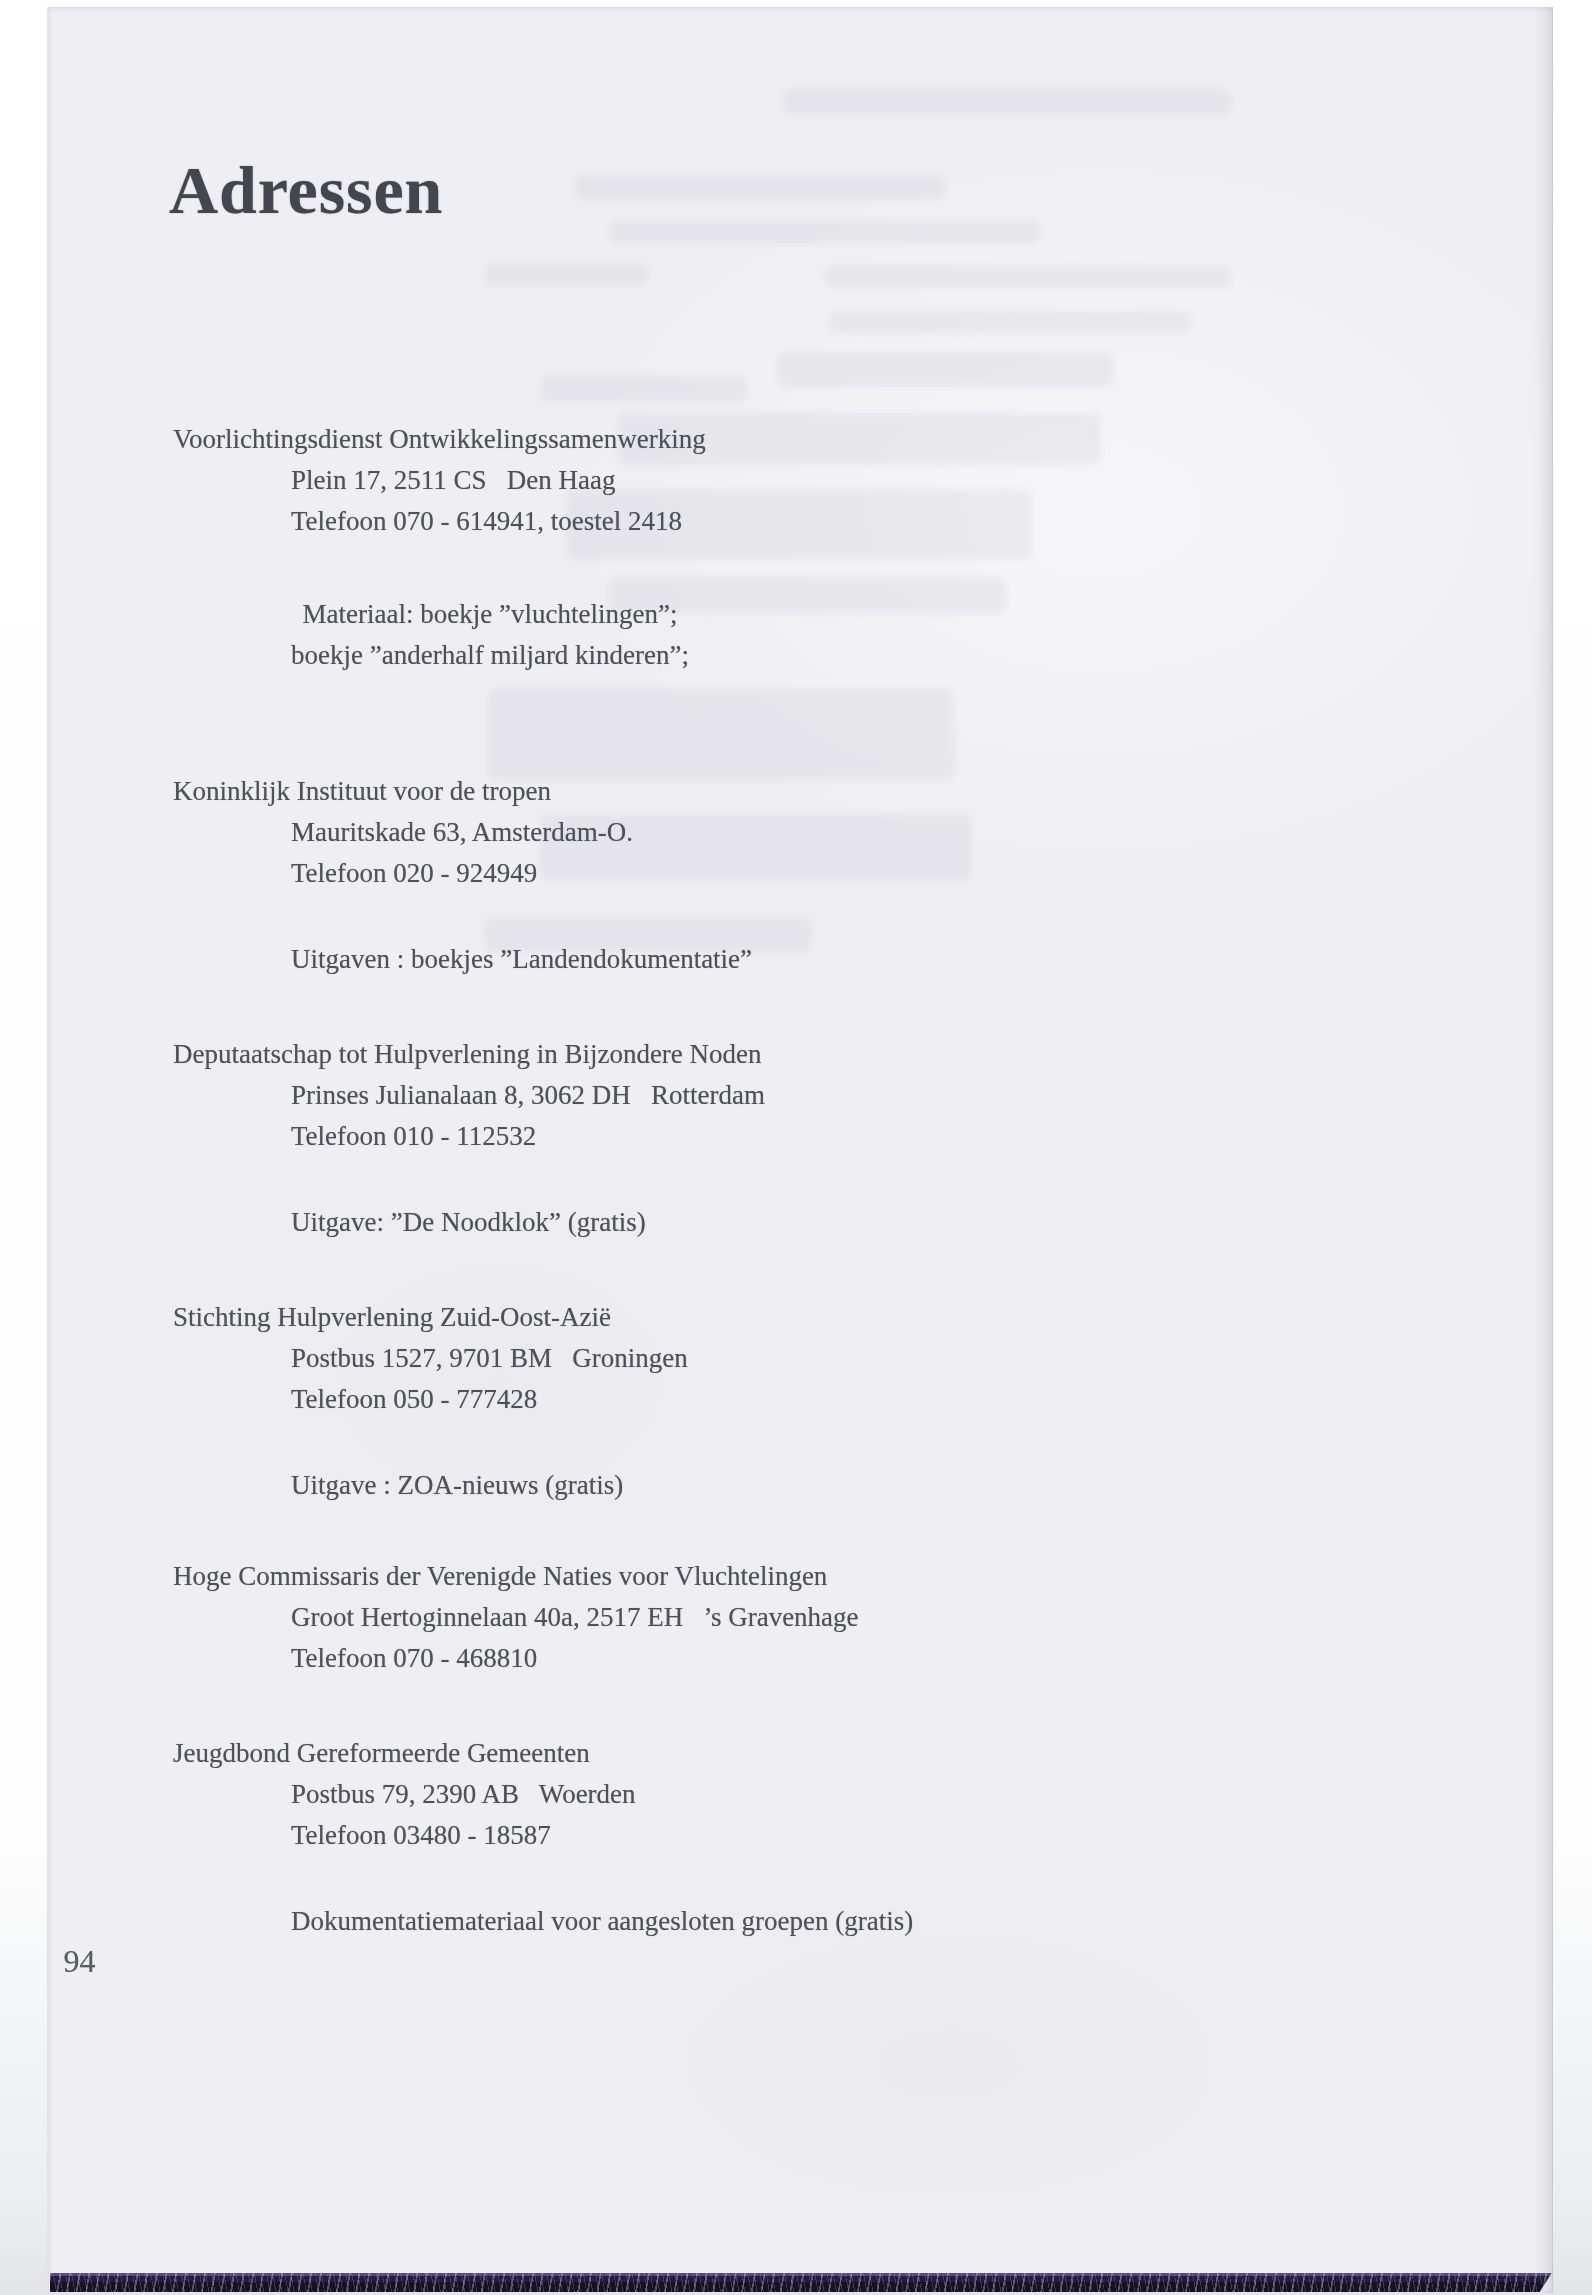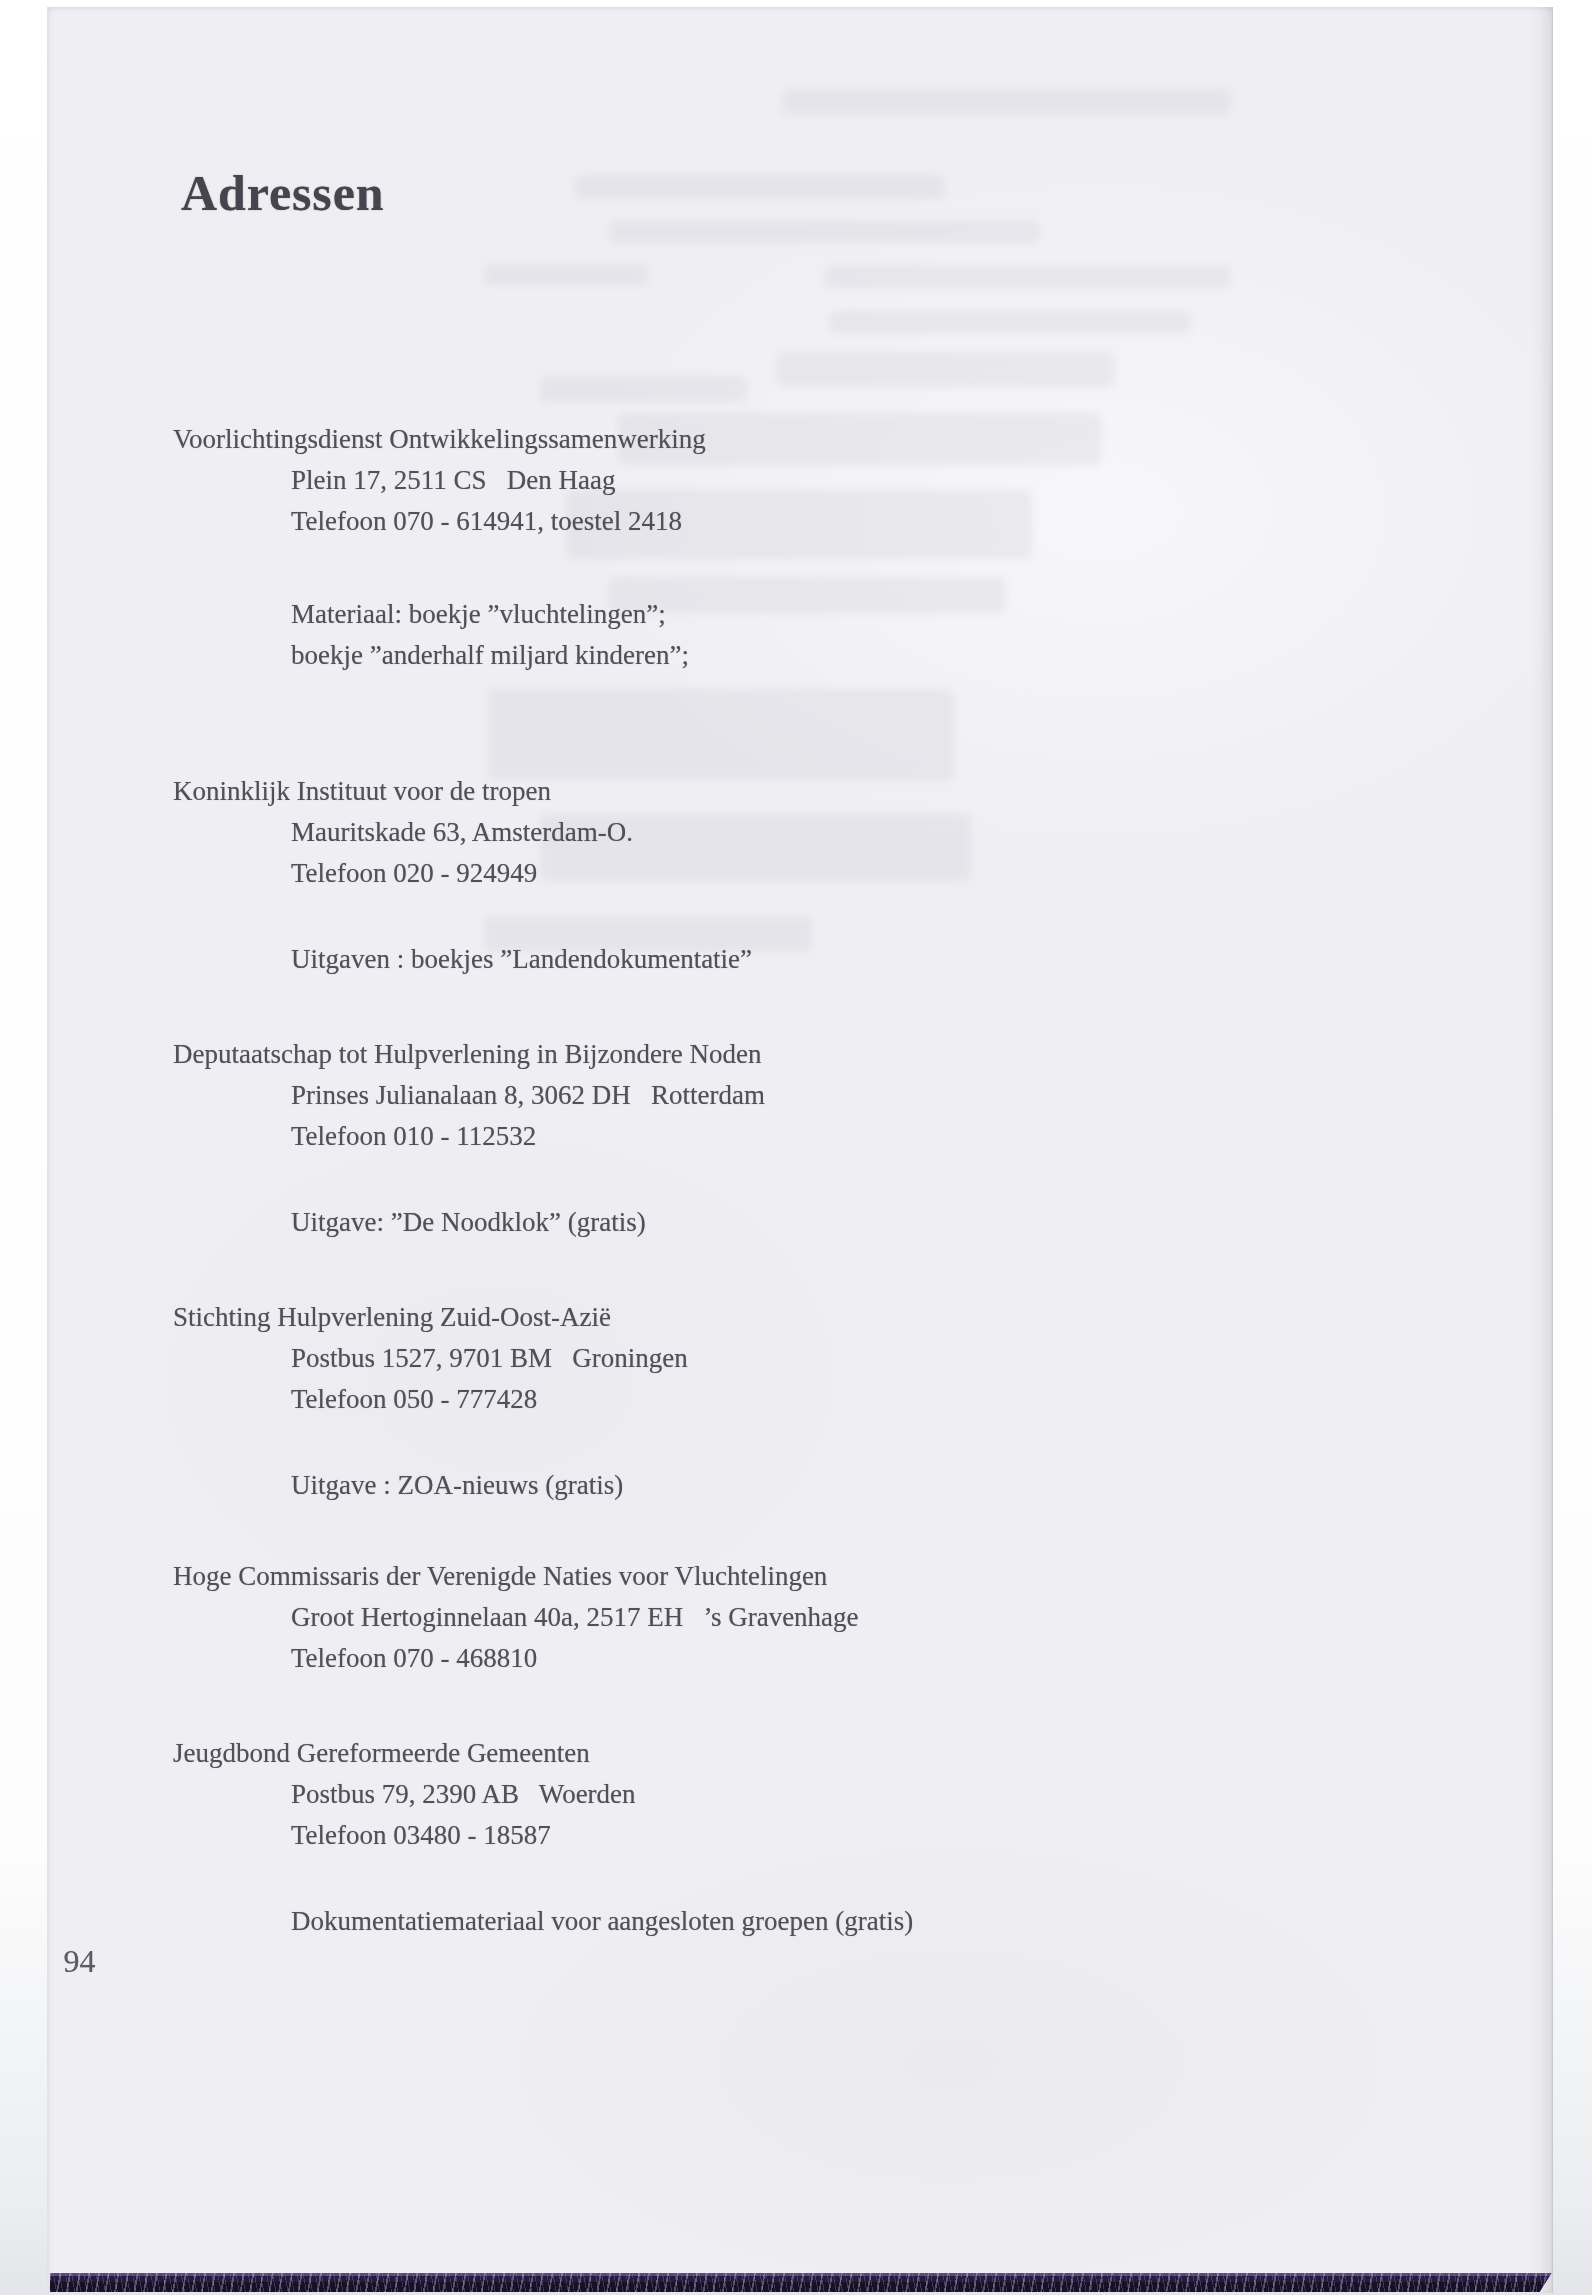--- a/index.html
+++ b/index.html
@@ -23,35 +23,35 @@
     box-shadow:
       inset -14px 0 19px -12px rgba(70,70,95,0.22),
       inset 2.6px 0 7px -3.5px rgba(70,70,95,0.15),
       inset 0 3.5px 7px -4.3px rgba(70,70,95,0.12);
     border-right: 0.9px solid #c9c9d1;
     border-left: 0.9px solid #e2e2e8;
   }
 
   .title {
     position: absolute; left: 121px; top: 149px;
-    margin: 12px;
-    font-size: 50px; font-weight: bold; line-height: 1;
+    margin: 0;
+    font-size: 68px; font-weight: bold; line-height: 1;
     color: #45454f; letter-spacing: 0.9px;
     text-shadow: 0 0 1.3px rgba(70,70,85,0.55);
     text-align: center;
   }
 
   .entry, .note { position: absolute; left: 125px; }
   .entry div, .note div {
     font-size: 27px; line-height: 41px;
     color: #50505a; white-space: pre-wrap;
     text-shadow: 0 0 0.9px rgba(80,80,95,0.5);
   }
   .ind { margin-left: 118px; }
-  .note { left: 243px; }
+  .note { left: 243px; text-align: center; }
 
   .pagenum {
     position: absolute; left: 15.5px; top: 1936px;
     font-size: 32px; color: #5b5b66;
     text-shadow: 0 0 0.9px rgba(80,80,95,0.45);
   }
 
   
   .ghost {
     position: absolute; background: rgba(120,120,145,0.09);

